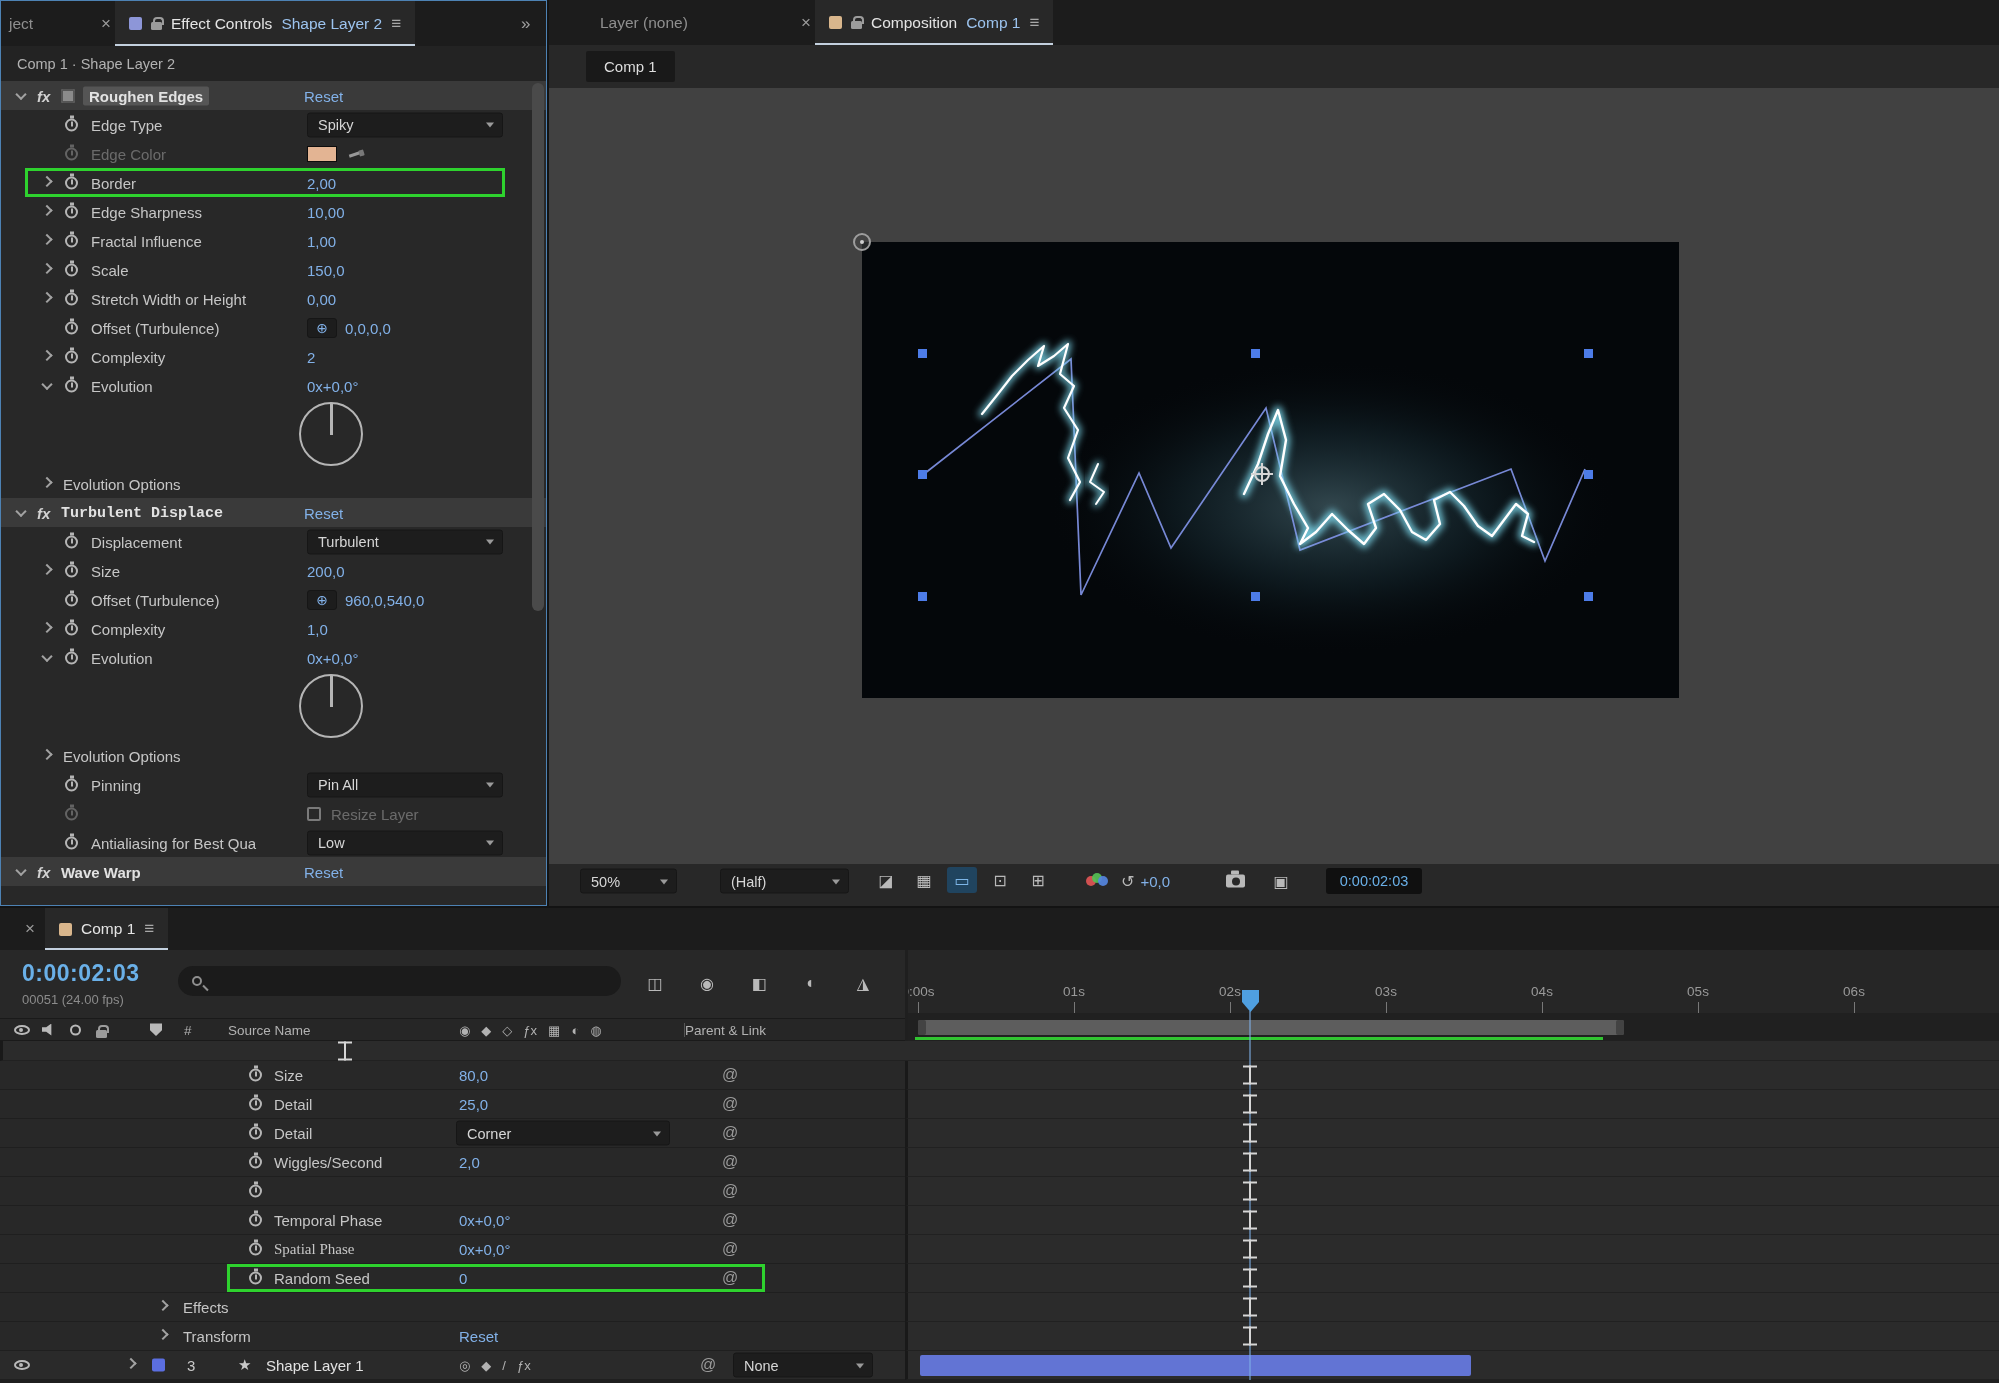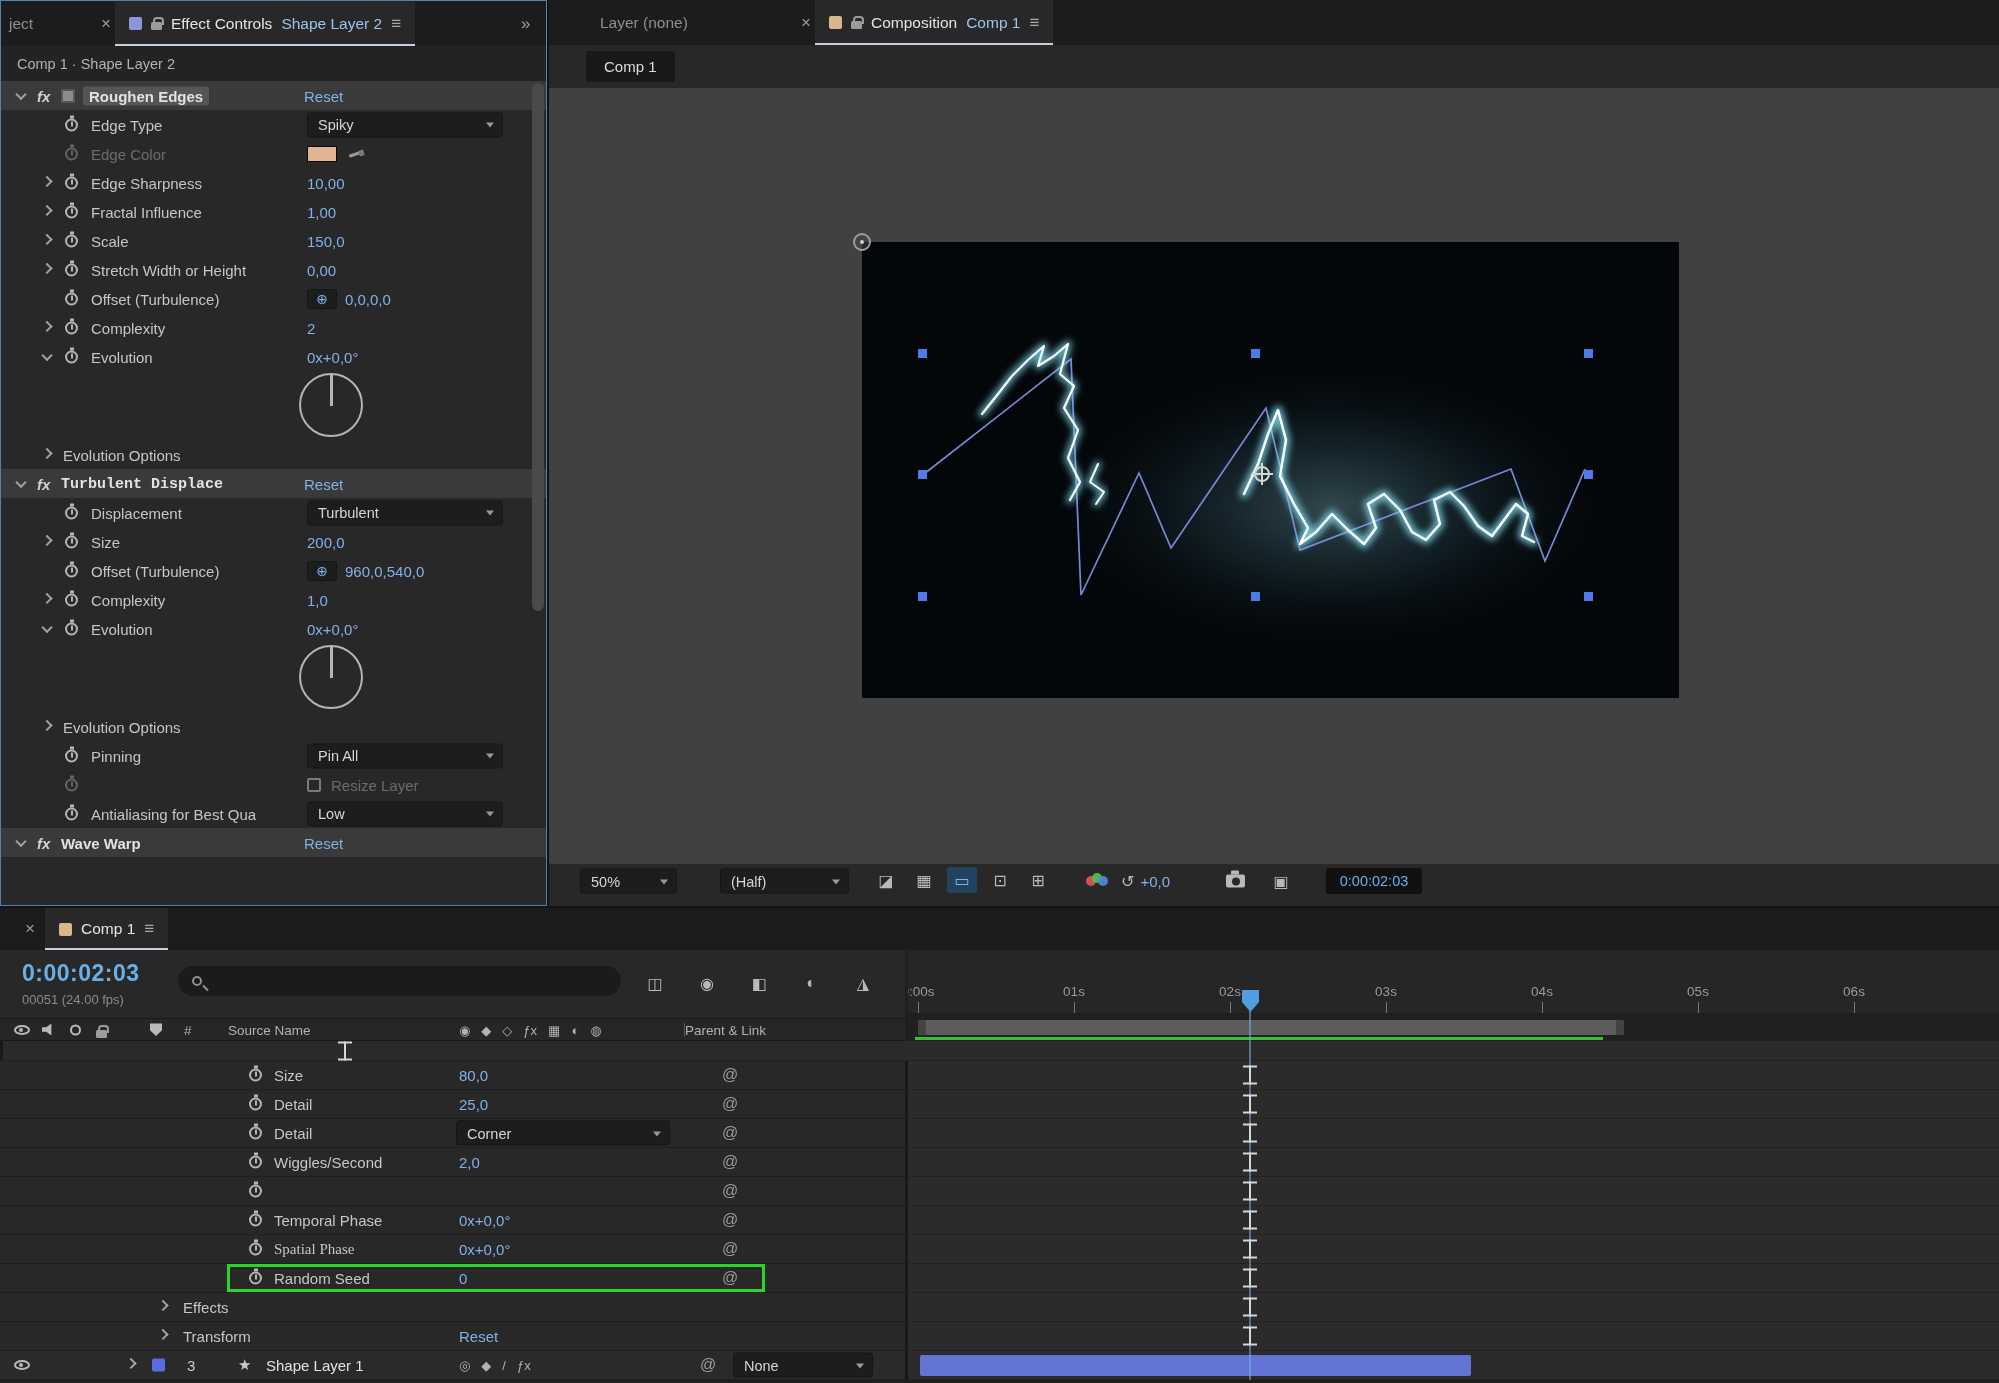--- a/index.html
+++ b/index.html
@@ -193,20 +193,27 @@
         <div class="ec-row">
           <span class="stopwatch" style="left: 64px;"></span>
           <span class="ec-label" style="left: 90px;">Edge Type</span>
           <span class="dd ec-dd" style="left: 306px;">Spiky</span>
         </div>
         <div class="ec-row">
           <span class="stopwatch dim" style="left: 64px;"></span>
           <span class="ec-label dim" style="left: 90px;">Edge Color</span>
           <span class="color-swatch" style="left: 306px;"></span>
           <span class="dropper" style="left: 348px;"></span>
+        </div>
+        <div class="ec-row">
+          <span class="chev" style="left: 42px;"></span>
+          <span class="stopwatch" style="left: 64px;"></span>
+          <span class="ec-label" style="left: 90px;">Border</span>
+          <span class="val" style="left: 306px;">2,00</span>
+          <div class="green-box ec-green"></div>
         </div>
         <div class="ec-row">
           <span class="chev" style="left: 42px;"></span>
           <span class="stopwatch" style="left: 64px;"></span>
           <span class="ec-label" style="left: 90px;">Edge Sharpness</span>
           <span class="val" style="left: 306px;">10,00</span>
         </div>
         <div class="ec-row">
           <span class="chev" style="left: 42px;"></span>
           <span class="stopwatch" style="left: 64px;"></span>

